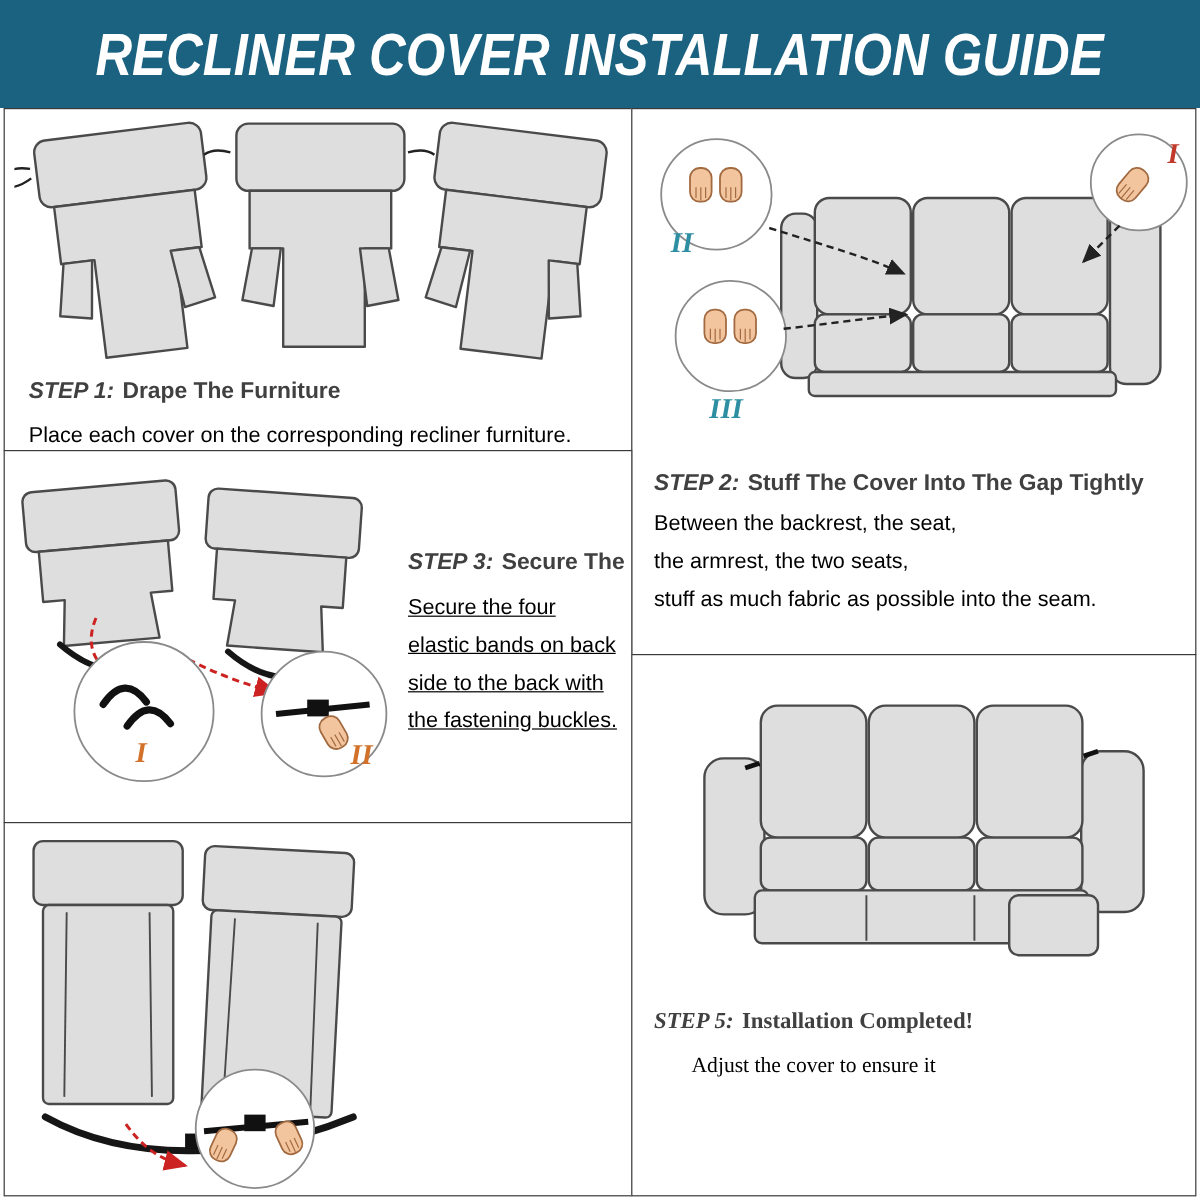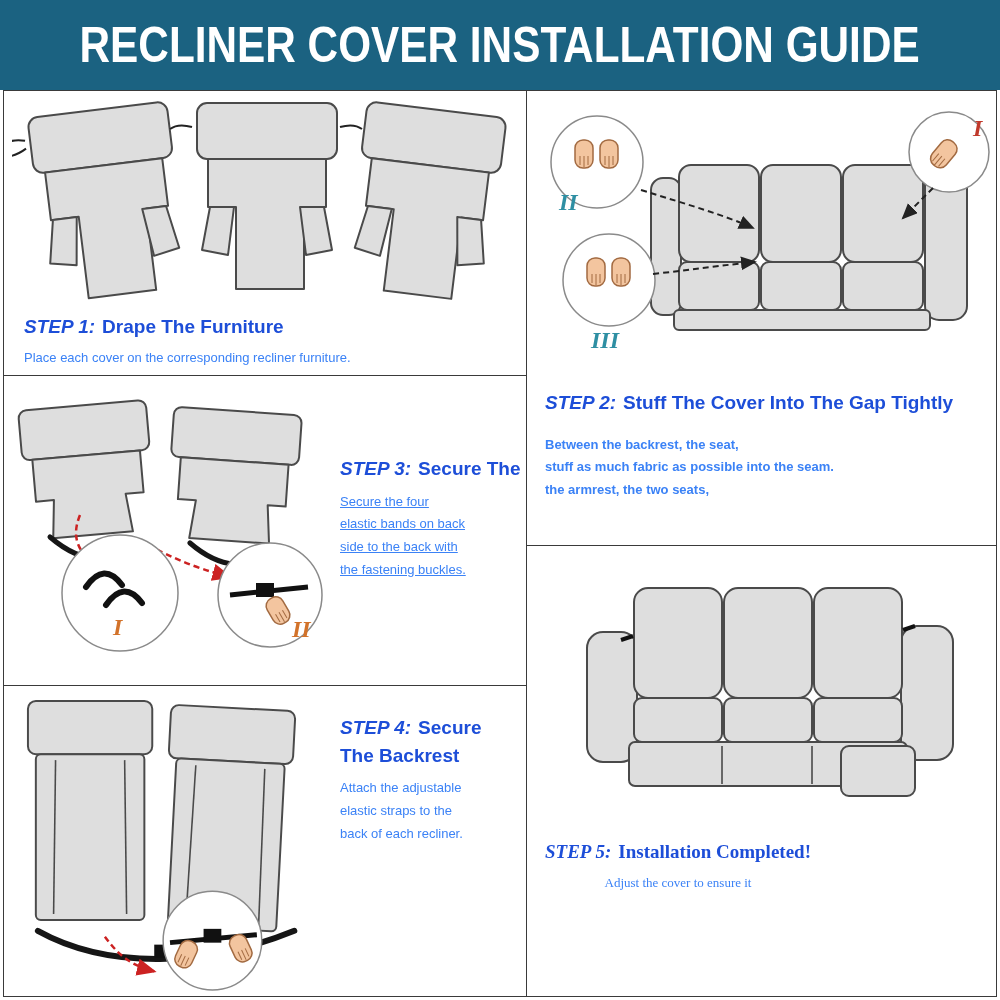--- a/index.html
+++ b/index.html
@@ -1,29 +1,29 @@
 <!DOCTYPE html>
 <html><head>
 <meta charset="utf-8">
 <style>
   html,body{margin:0;padding:0;background:#ffffff;}
   body{width:1000px;height:1000px;position:relative;font-family:"Liberation Sans",sans-serif;color:#111;overflow:hidden;}
 
   .header{position:absolute;left:0;top:0;width:1000px;height:90px;
-    display:flex;align-items:center;justify-content:center;}
+    display:flex;align-items:center;justify-content:center;font-style:italic;}
   .header .title{font-size:46px;font-weight:bold;letter-spacing:0px;
     transform:scaleX(.92) scaleY(1.08);white-space:nowrap;}
 
   .panel{position:absolute;border:1px solid #3a3a3a;background:#fff;box-sizing:border-box;}
 
   .illus{position:absolute;display:block;}
 
-  .step-heading{font-size:19px;font-weight:bold;color:#1d4ed8;line-height:1.45;}
+  .step-heading{font-size:19px;font-weight:bold;color:#404040;line-height:1.45;}
   .step-label{font-style:italic;margin-right:7px;}
-  .step-body{font-size:13px;color:#3b82f6;line-height:1.75;}
+  .step-body{font-size:18px;color:#000000;line-height:1.75;}
   .step-body div{white-space:nowrap;}
 
   .txt-abs{position:absolute;}
 
   
   .cv{fill:#dedede;stroke:#4a4a4a;stroke-width:2;stroke-linejoin:round;}
   .ln{fill:none;stroke:#4a4a4a;stroke-width:1.6;}
   .strap{fill:none;stroke:#161616;stroke-width:5;stroke-linecap:round;}
   .hand{fill:#f3c59f;stroke:#a26a41;stroke-width:1.5;}
   .fing{stroke:#a26a41;stroke-width:1;}
@@ -148,24 +148,24 @@
     </g>
 
     <path class="dashB" marker-end="url(#ab)" d="M112,80 C160,95 195,105 224,118"></path>
     <path class="dashB" marker-end="url(#ab)" d="M124,164 C160,160 195,155 226,152"></path>
     <path class="dashB" marker-end="url(#ab)" d="M404,78 C394,88 384,98 374,108"></path>
   </svg>
   <div class="txt-abs" style="left:18px;top:298px;">
     <div class="step-heading">
       <span class="step-label">STEP 2:</span><span>Stuff The Cover Into The Gap Tightly</span>
     </div>
-    <div class="step-body" style="margin-top:17px;font-weight:bold;">
+    <div class="step-body" style="margin-top:4px;">
       <div>Between the backrest, the seat,</div>
+      <div>the armrest, the two seats,</div>
       <div>stuff as much fabric as possible into the seam.</div>
-      <div>the armrest, the two seats,</div>
     </div>
   </div>
 </div>
 
 <div class="panel" style="left:3px;top:375px;width:524px;height:311px;">
   <svg class="illus" style="left:4px;top:14px;" width="328" height="280" viewBox="0 0 328 266">
     <g transform="translate(15,8) rotate(-5,65,60)">
       <rect class="cv" x="0" y="0" width="128" height="50" rx="8"></rect>
       <path class="cv" d="M10,50 L118,50 L118,92 L100,92 L104,130 L24,130 L28,92 L10,92 Z"></path>
     </g>
@@ -244,31 +244,20 @@
           <line class="fing" x1="4" y1="6" x2="4" y2="15"></line>
       </g>
       <g transform="translate(232,252) rotate(-25)">
         <rect class="hand" x="-9" y="-10" width="18" height="28" rx="8"></rect>
         <line class="fing" x1="-4" y1="6" x2="-4" y2="15"></line>
           <line class="fing" x1="0" y1="6" x2="0" y2="17"></line>
           <line class="fing" x1="4" y1="6" x2="4" y2="15"></line>
       </g>
     </g>
   </svg>
-  <div class="txt-abs" style="left:336px;top:28px;width:182px;">
-    <div class="step-heading">
-      <div><span class="step-label">STEP 4:</span><span>Secure</span></div>
-      <div>The Backrest</div>
-    </div>
-    <div class="step-body" style="margin-top:8px;">
-      <div>Attach the adjustable</div>
-      <div>elastic straps to the</div>
-      <div>back of each recliner.</div>
-    </div>
-  </div>
 </div>
 
 <div class="panel" style="left:526px;top:545px;width:471px;height:452px;">
   <svg class="illus" style="left:2px;top:14px;" width="466" height="268" viewBox="0 0 466 248">
     <g>
       <rect class="cv" x="58" y="62" width="50" height="130" rx="16"></rect>
       <rect class="cv" x="372" y="56" width="52" height="134" rx="16"></rect>
       <rect class="cv" x="105" y="18" width="88" height="110" rx="14"></rect>
       <rect class="cv" x="195" y="18" width="88" height="110" rx="14"></rect>
       <rect class="cv" x="285" y="18" width="88" height="110" rx="14"></rect>

